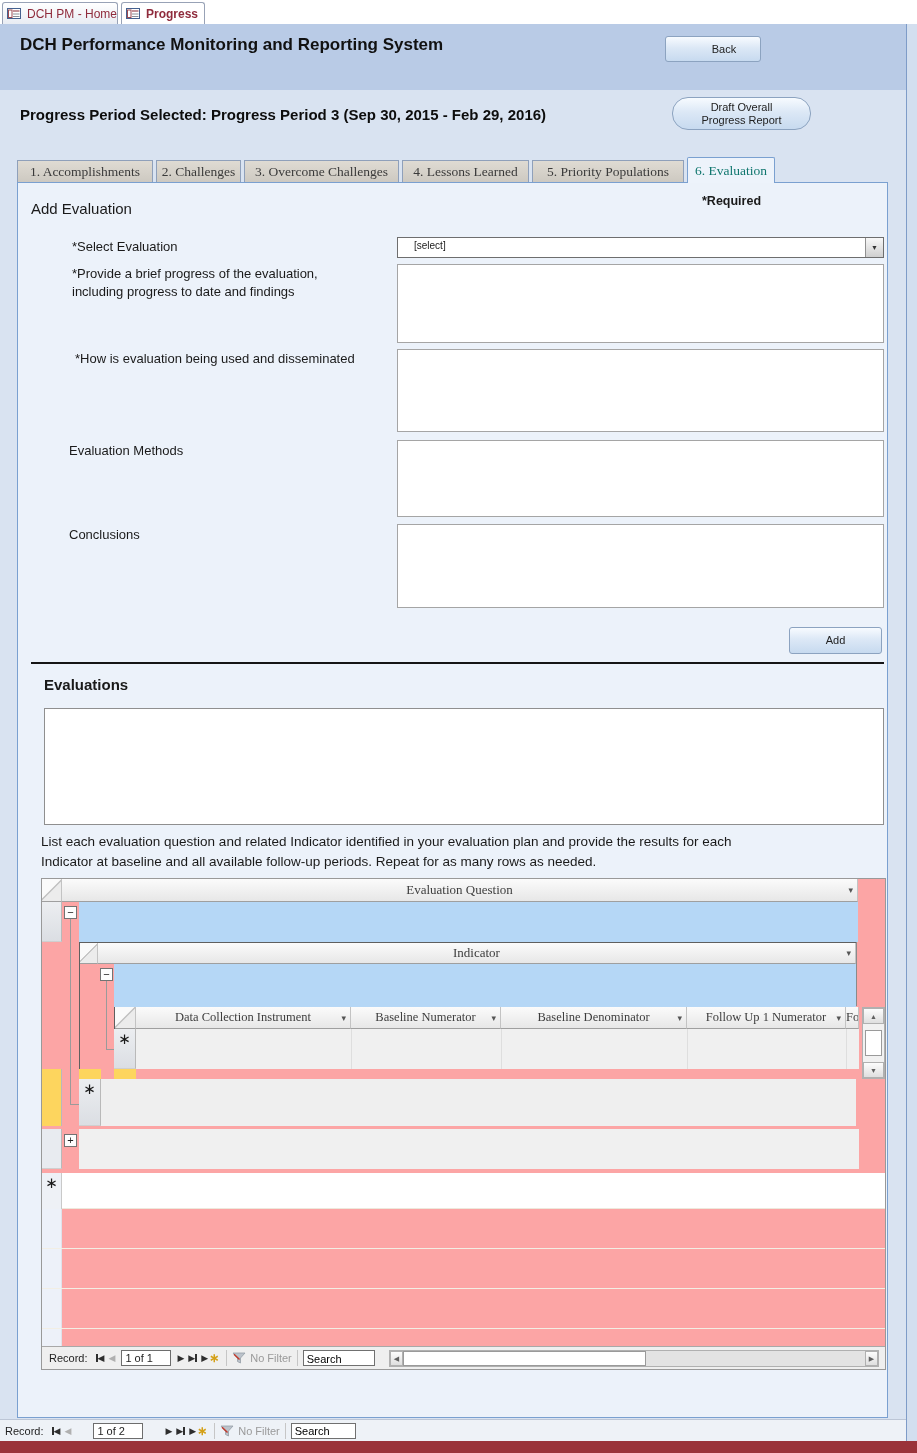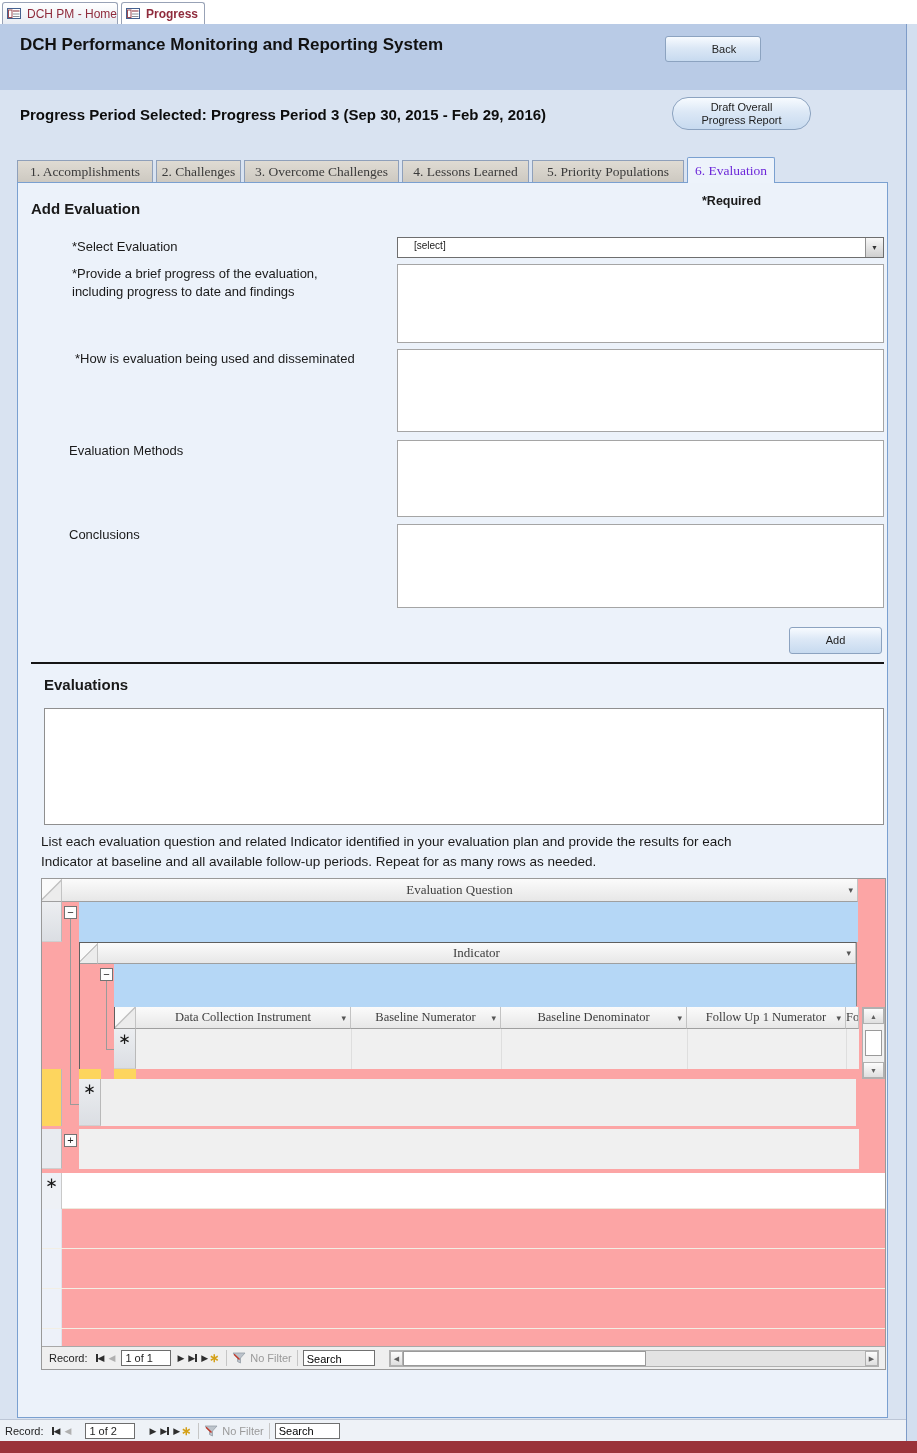--- a/index.html
+++ b/index.html
@@ -12,21 +12,21 @@
         border-radius:3px;font-size:11px;color:#222;display:flex;align-items:center;
         justify-content:center;text-align:center;line-height:13px;cursor:default;}
   
   .doctab{border:1px solid #98a2b6;border-bottom:none;border-radius:3px 3px 0 0;
           display:flex;align-items:center;gap:6px;padding-left:4px;box-sizing:border-box;
           font-size:12px;color:#8f2b3c;}
   
   .ftab{border:1px solid #8fa0ba;background:linear-gradient(#dfdbd3,#cdc9c1);
         display:flex;align-items:center;justify-content:center;font-size:13.5px;color:#3a3a3a;
         box-sizing:border-box;}
-  .ftab-active{background:#edf3fb;border:1px solid #7aa0d0;border-bottom:none;color:#6d28d9;
+  .ftab-active{background:#edf3fb;border:1px solid #7aa0d0;border-bottom:none;color:#0f766e;
         border-radius:2px 2px 0 0;}
   
   .hdrcell{background:linear-gradient(#fbfbfb,#e7e7e7);border-right:1px solid #c3c3c3;
            border-bottom:1px solid #9f9f9f;box-sizing:border-box;display:flex;align-items:center;
            justify-content:center;font-size:13px;color:#3d3d3d;position:absolute;}
   .hdrarrow{position:absolute;right:4px;top:50%;transform:translateY(-50%);font-size:9px;color:#555;}
   .corner{background:linear-gradient(135deg,#fafafa 46%,#c2c2c2 49% 51%,#ececec 54%);
           border-right:1px solid #c3c3c3;border-bottom:1px solid #9f9f9f;box-sizing:border-box;}
   .selcol{background:linear-gradient(#eceef1,#dbdee3);border-right:1px solid #b9b9b9;
           border-bottom:1px solid #cfcfcf;box-sizing:border-box;display:flex;justify-content:center;}
@@ -106,21 +106,21 @@
   </div>
 <div class="abs ftab serif" style="left:532px;top:160px;width:152px;height:23px;">
     <span>5. Priority Populations</span>
   </div>
 
 <div class="abs" style="left:17px;top:182px;width:871px;height:1236px;background:#ecf2fa;border:1px solid #7aa0d0;box-sizing:border-box;"></div>
 <div class="abs ftab serif ftab-active" style="left:687px;top:157px;width:88px;height:26px;z-index:3;">
   <span>6. Evaluation</span>
 </div>
 
-<div class="abs" style="left:31px;top:200px;font-size:15px;font-weight:bold;">Add Evaluation</div>
+<div class="abs" style="left:31px;top:200px;font-size:15px;font-weight:normal;">Add Evaluation</div>
 <div class="abs" style="left:702px;top:194px;font-size:12.5px;font-weight:bold;">*Required</div>
 
 <div class="abs lbl" style="left:72px;top:239px;">*Select Evaluation</div>
 <div class="abs" style="left:397px;top:237px;width:487px;height:21px;background:#fff;border:1px solid #6e6e6e;box-sizing:border-box;">
   <span style="position:absolute;left:4px;top:2px;font-size:10px;padding-left:12px;">[select]</span>
   <span style="position:absolute;right:0;top:0;width:17px;height:19px;background:linear-gradient(#f8f8f8,#cfcfcf);border-left:1px solid #909090;display:flex;align-items:center;justify-content:center;">
     <span style="font-size:7px;color:#333;">▼</span>
   </span>
 </div>
 
@@ -288,21 +288,21 @@
 <div class="abs navbar" style="left:0;top:1419px;width:906px;height:22px;background:#eef2f7;border-top:1px solid #bcc6d6;padding-left:5px;">
   <span>Record:</span>
   <span style="width:6px;"></span>
   <span class="navglyph">
       <span class="navbarline"></span>
       <span>◀</span>
     </span>
   <span class="navglyph gray">
       <span>◀</span>
     </span>
-  <span class="navbox" style="width:50px;margin:0 12px;"><span>1 of 2</span></span>
+  <span class="navbox" style="width:50px;margin:0 20px;"><span>1 of 2</span></span>
   <span class="navglyph">
       <span>▶</span>
     </span>
   <span class="navglyph">
       <span>▶</span>
       <span class="navbarline"></span>
     </span>
   <span class="navglyph">
       <span>▶</span>
       <span class="navnew-star">∗</span>

